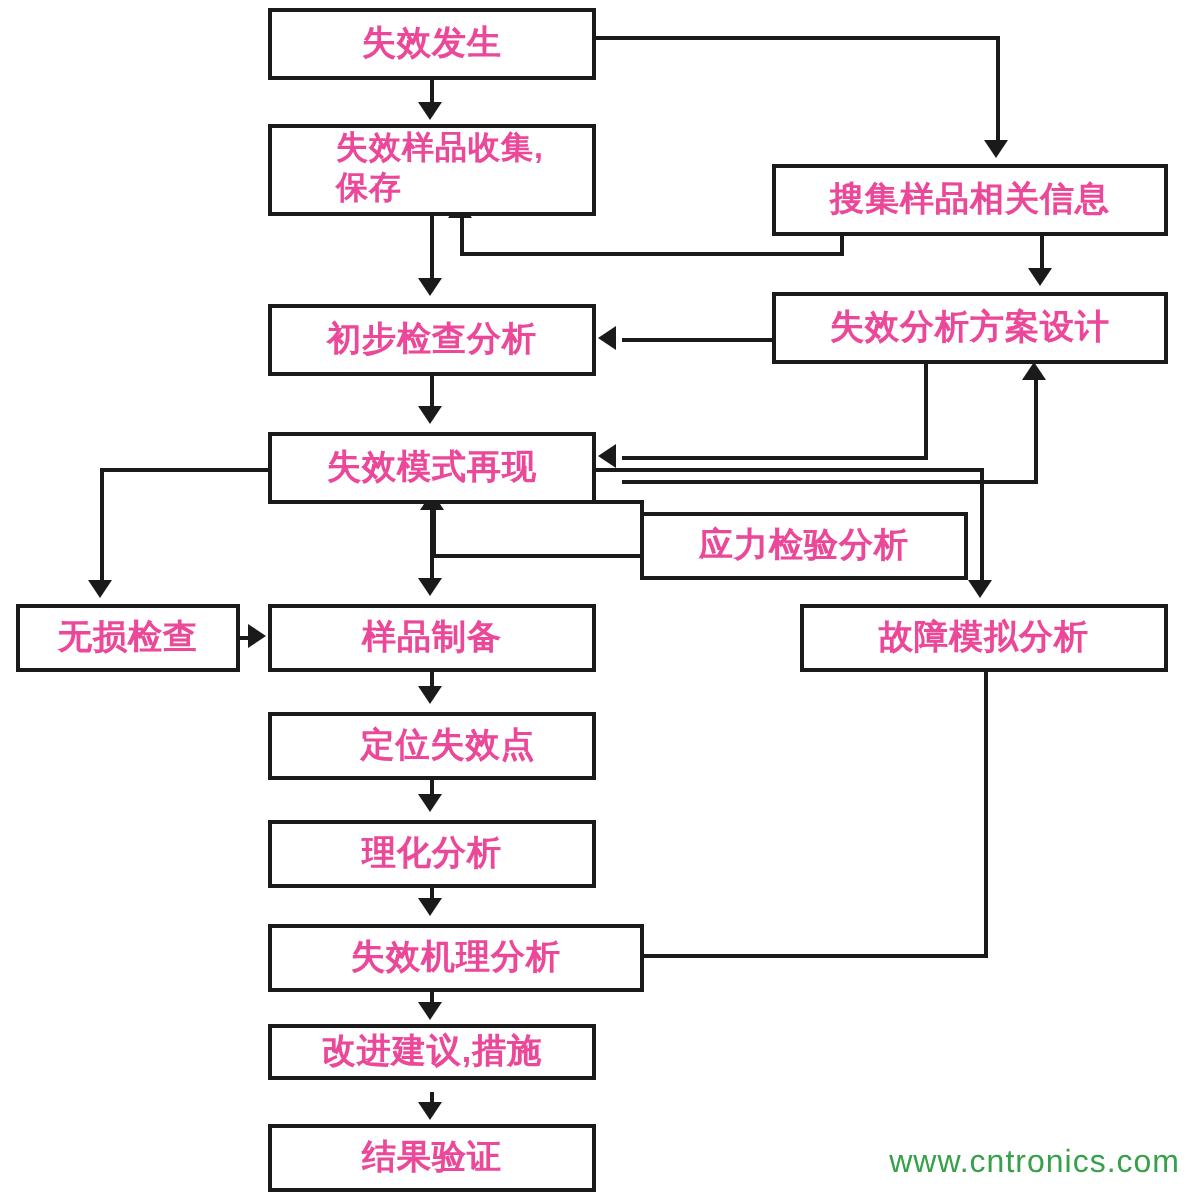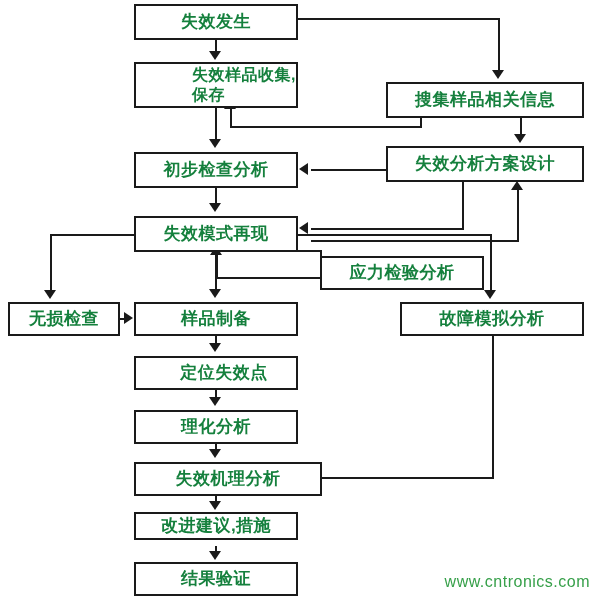--- a/index.html
+++ b/index.html
@@ -13,34 +13,34 @@
     height: 597px;
     background: #ffffff;
     font-family: "Liberation Sans", sans-serif;
     overflow: hidden;
   }
   .node {
     position: absolute;
     box-sizing: border-box;
     border: 2px solid #1a1a1a;
     background: #ffffff;
-    color: #15803d;
+    color: #ec4899;
     display: flex;
     align-items: center;
     justify-content: center;
     text-align: center;
     font-size: 17px;
     font-weight: bold;
     line-height: 1.25;
     letter-spacing: 0.5px;
     z-index: 3;
   }
   .node.two-line {
     font-size: 16px;
-    justify-content: flex-end;
+    justify-content: center;
     text-align: left;
     padding-left: 8px;
   }
   .edge {
     position: absolute;
     background: #1a1a1a;
     z-index: 1;
   }
   .edge.h { height: 2px; }
   .edge.v { width: 2px; }

